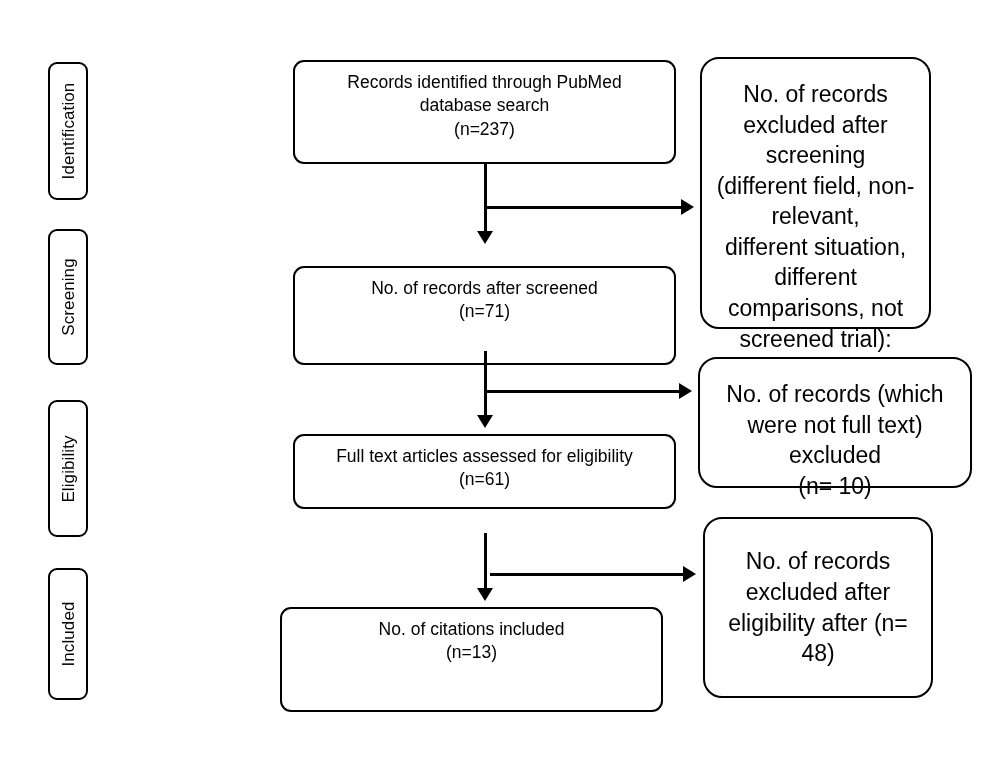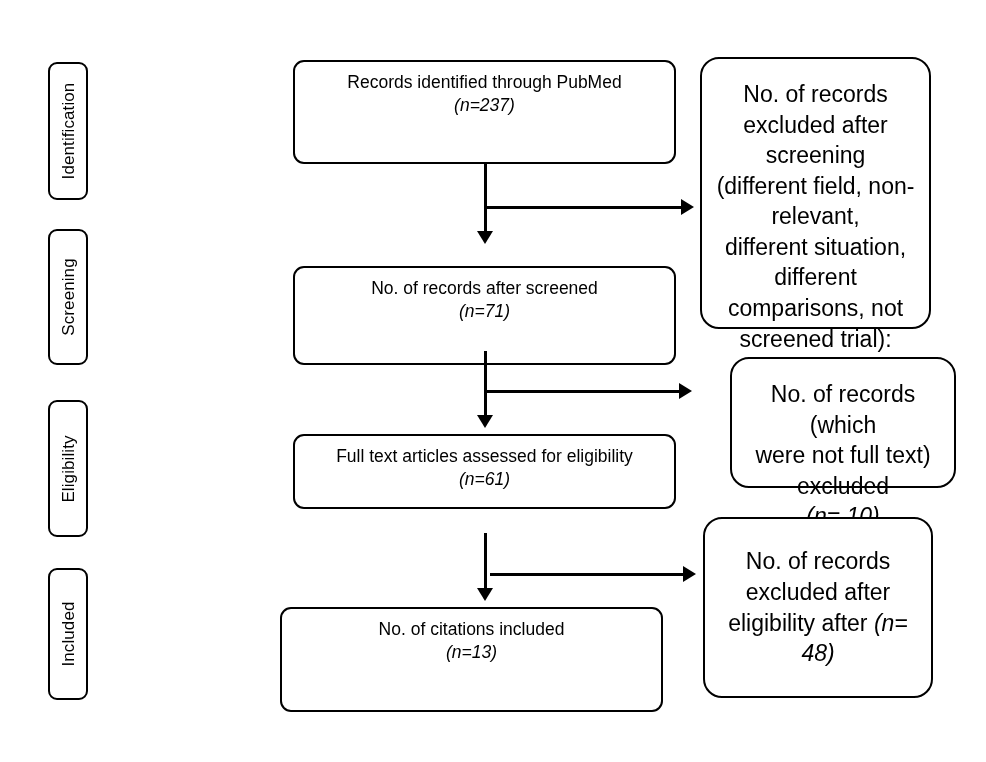--- a/index.html
+++ b/index.html
@@ -68,21 +68,20 @@
     align-items: center;
     justify-content: center;
     padding: 0 9px;
   }
   .excl-box.top-aligned {
     align-items: flex-start;
     padding-top: 20px;
   }
 
   .nval {
-    font-style: italic;
   }
 
   .line-block { display: block; }
 
   
   .vline {
     position: absolute;
     width: 3px;
     background: #000000;
   }
@@ -124,20 +123,21 @@
   <div class="box stage-pill" style="left:48px; top:400px; width:40px; height:137px;">
     <span class="stage-text">Eligibility</span>
   </div>
 
   <div class="box stage-pill" style="left:48px; top:568px; width:40px; height:132px;">
     <span class="stage-text">Included</span>
   </div>
 
   <div class="box flow-box first" style="left:293px; top:60px; width:383px; height:104px;">
     <span class="line-block">Records identified through PubMed</span>
+    <span class="line-block">database search</span>
     <span class="line-block nval">(n=237)</span>
   </div>
 
   <div class="box flow-box" style="left:293px; top:266px; width:383px; height:99px;">
     <span class="line-block">No. of records after screened</span>
     <span class="line-block nval">(n=71)</span>
   </div>
 
   <div class="box flow-box" style="left:293px; top:434px; width:383px; height:75px;">
     <span class="line-block">Full text articles assessed for eligibility</span>
@@ -157,21 +157,21 @@
       <span class="line-block">(different field, non-</span>
       <span class="line-block">relevant,</span>
       <span class="line-block">different situation,</span>
       <span class="line-block">different</span>
       <span class="line-block">comparisons, not</span>
       <span class="line-block">screened trial):</span>
       <span class="line-block nval">(n= 166)</span>
     </div>
   </div>
 
-  <div class="box excl-box top-aligned" style="left:730px; top:357px; width:226px; height:131px;">
+  <div class="box excl-box top-aligned" style="left:698px; top:357px; width:274px; height:131px;">
     <div>
       <span class="line-block">No. of records (which</span>
       <span class="line-block">were not full text)</span>
       <span class="line-block">excluded</span>
       <span class="line-block nval">(n= 10)</span>
     </div>
   </div>
 
   <div class="box excl-box" style="left:703px; top:517px; width:230px; height:181px;">
     <div>

